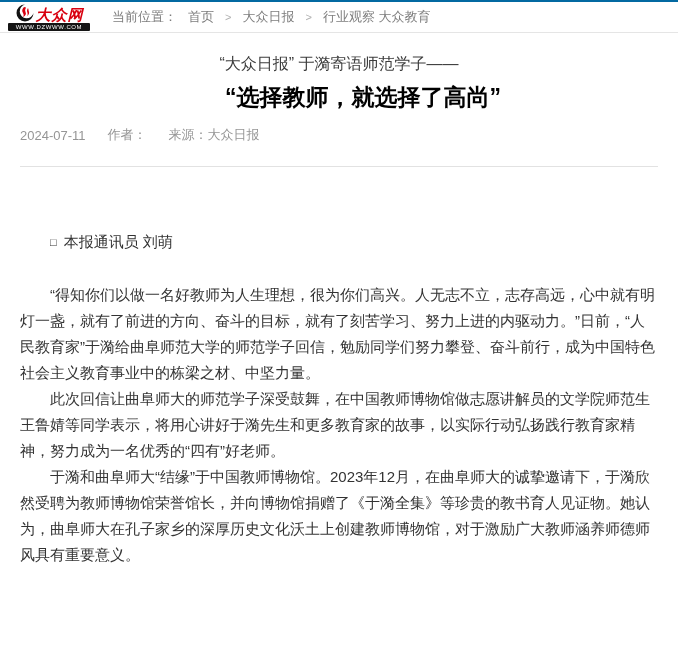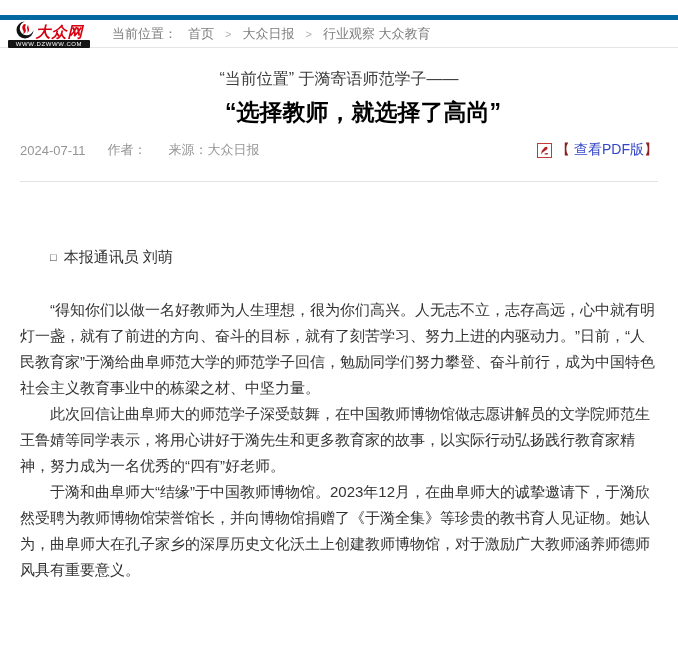--- a/index.html
+++ b/index.html
@@ -7,26 +7,25 @@
   body {
     width:678px; height:665px; overflow:hidden;
     background:#ffffff;
     font-family:"Liberation Sans","DejaVu Sans",sans-serif;
     color:#333;
   }
 
   
   .topbar {
     height:33px;
-    border-top:5px solid #0369a1;
+    border-top:2px solid #0369a1;
     border-bottom:1px solid #e5e5e5;
     display:flex; align-items:center;
     padding:0 8px;
     background:#fff;
-    margin-top:15px;
   }
   .logo { display:flex; flex-direction:column; align-items:stretch; width:82px; cursor:pointer; }
   .logo-top { display:flex; align-items:flex-end; justify-content:center; gap:1px; }
   .logo-brand {
     color:#d8000f; font-weight:bold; font-size:15px; line-height:17px;
     letter-spacing:1px; font-style:italic;
   }
   .logo-url {
     background:#151515; color:#fff; font-size:6px; line-height:8px;
     text-align:center; letter-spacing:.6px; border-radius:1px;
@@ -89,39 +88,29 @@
     <span>当前位置：</span>
     <span class="crumb-link">首页</span>
     <span class="crumb-sep">&gt;</span>
     <span class="crumb-link">大众日报</span>
     <span class="crumb-sep">&gt;</span>
     <span class="crumb-link">行业观察 大众教育</span>
   </div>
 </div>
 
 <div class="article-header">
-  <div class="subtitle">“当前位置” 于漪寄语师范学子——</div>
+  <div class="subtitle">“大众日报” 于漪寄语师范学子——</div>
   <h1 class="title" style="margin:9px 0 0;padding-left:48px;">“选择教师，就选择了高尚”</h1>
 </div>
 
 <div class="meta-row">
   <span class="meta-date">2024-07-11</span>
   <span class="meta-author">作者：</span>
   <span class="meta-source"><span>来源：</span><span>大众日报</span></span>
 
-  <span class="meta-right">
-    <svg class="pdf-icon" viewBox="0 0 15 15">
-      <rect x="0.5" y="0.5" width="14" height="14" fill="#ffffff" stroke="#c23a3a" stroke-width="1"></rect>
-      <path d="M4 11.5 Q4.5 7 7.5 4.5 Q9.5 3 10.5 4.5 Q11.3 6 8.5 7.5 Q5.5 9 4 11.5 Z" fill="#b22222"></path>
-      <path d="M7 11 Q9 9.5 11 10 L10.5 11.5 Q8.5 11.8 7 11 Z" fill="#b22222"></path>
-    </svg>
-    <span class="pdf-link">
-      <span class="bracket">【 </span><span class="pdf-text">查看PDF版</span><span class="bracket">】</span>
-    </span>
-  </span>
 </div>
 
 <div class="article-body">
   <p class="byline">
     <span class="byline-marker">□</span><span>本报通讯员 刘萌</span>
   </p>
   <p class="para">“得知你们以做一名好教师为人生理想，很为你们高兴。人无志不立，志存高远，心中就有明灯一盏，就有了前进的方向、奋斗的目标，就有了刻苦学习、努力上进的内驱动力。”日前，“人民教育家”于漪给曲阜师范大学的师范学子回信，勉励同学们努力攀登、奋斗前行，成为中国特色社会主义教育事业中的栋梁之材、中坚力量。</p>
   <p class="para">此次回信让曲阜师大的师范学子深受鼓舞，在中国教师博物馆做志愿讲解员的文学院师范生王鲁婧等同学表示，将用心讲好于漪先生和更多教育家的故事，以实际行动弘扬践行教育家精神，努力成为一名优秀的“四有”好老师。</p>
   <p class="para">于漪和曲阜师大“结缘”于中国教师博物馆。2023年12月，在曲阜师大的诚挚邀请下，于漪欣然受聘为教师博物馆荣誉馆长，并向博物馆捐赠了《于漪全集》等珍贵的教书育人见证物。她认为，曲阜师大在孔子家乡的深厚历史文化沃土上创建教师博物馆，对于激励广大教师涵养师德师风具有重要意义。</p>
 </div>

